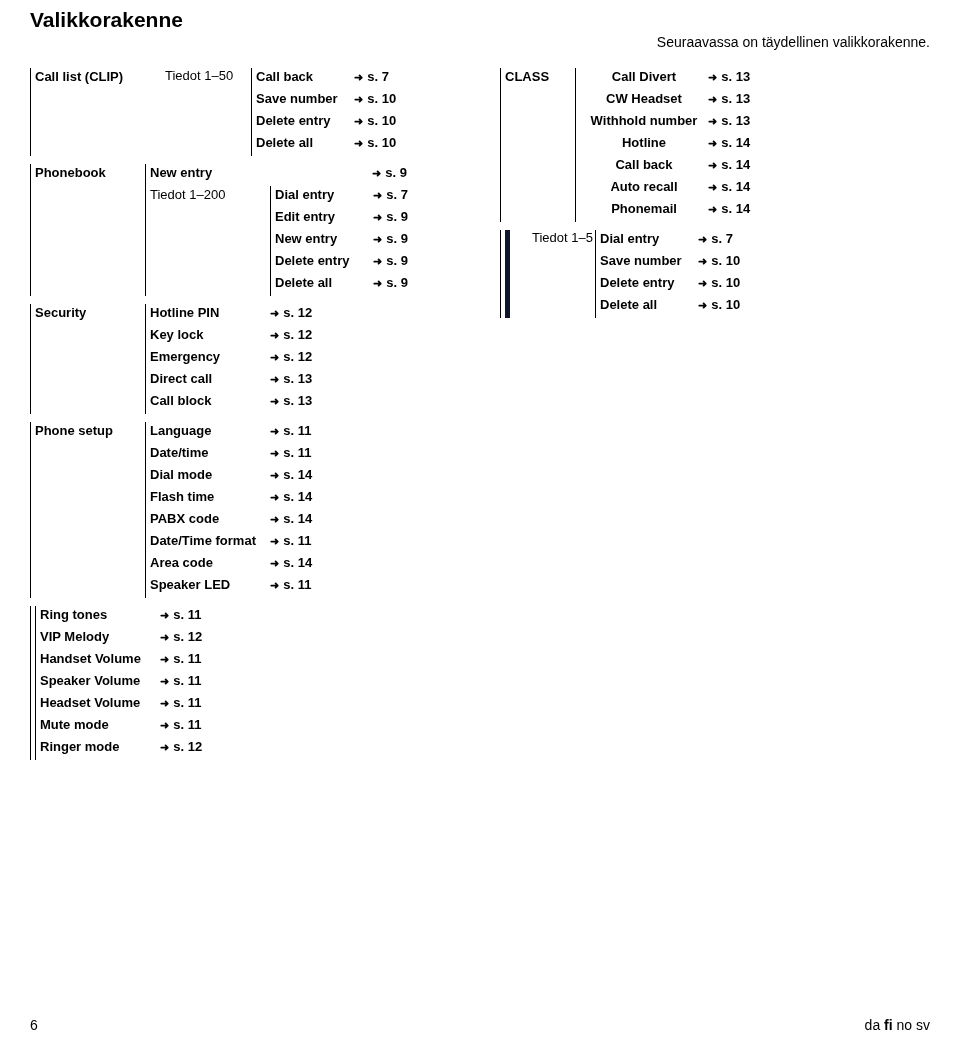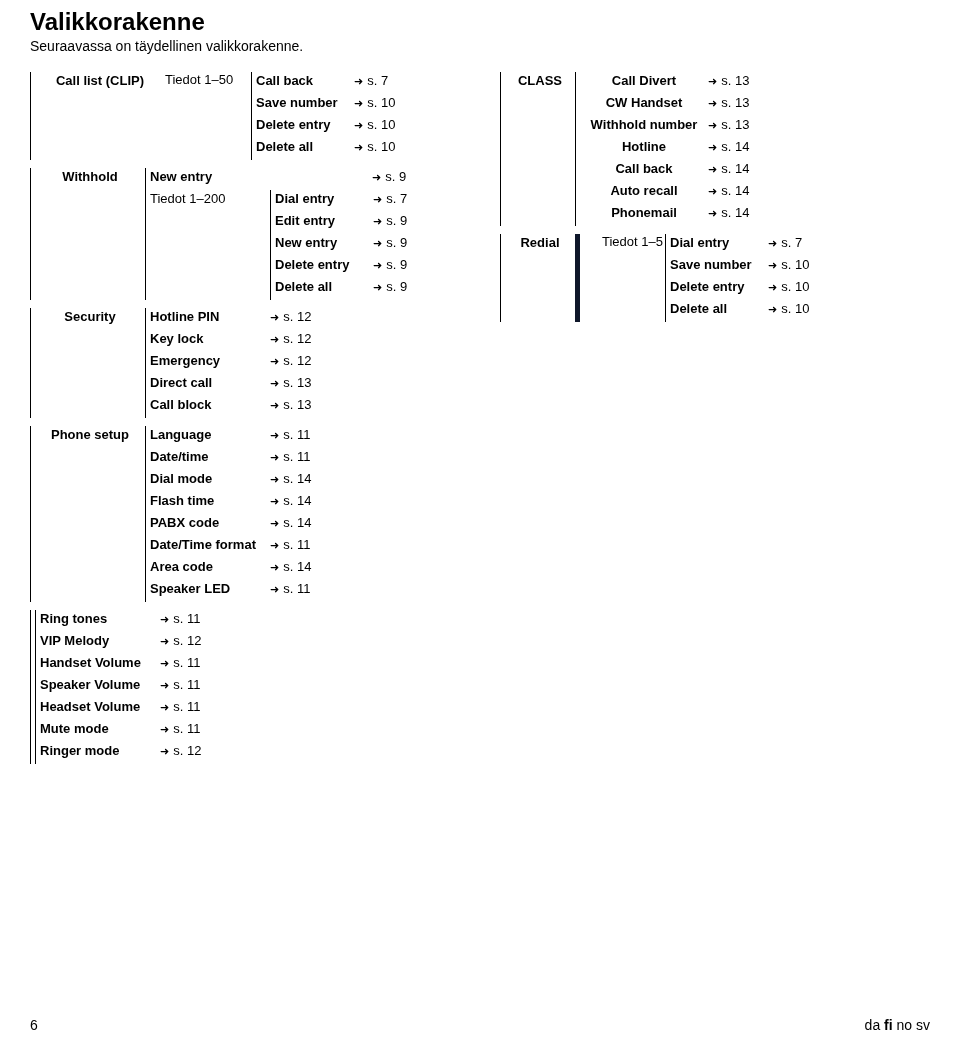--- a/index.html
+++ b/index.html
@@ -13,48 +13,48 @@
     width: 960px;
     height: 1053px;
     position: relative;
   }
   .page {
     padding: 8px 30px 0 30px;
     height: 100%;
     position: relative;
   }
   .title {
-    font-size: 24px;
+    font-size: 21px;
     font-weight: bold;
     margin: 0 0 2px 0;
   }
   .subtitle {
     font-size: 14px;
     margin: 0 0 18px 0;
+    text-align: right;
   }
   .columns {
     display: flex;
     gap: 40px;
   }
   .col { }
   .left-col { width: 430px; }
   .right-col { width: 430px; }
   .group {
     display: flex;
     margin-bottom: 8px;
   }
   .lvl1 {
     border-left: 1px solid #000;
     padding-left: 4px;
   }
   .lvl1-label {
     font-weight: bold;
     width: 110px;
     padding-top: 1px;
-    text-align: center;
   }
   .lvl1-label-wide {
     width: 130px;
   }
   .lvl2-col {
     border-left: 1px solid #000;
     padding-left: 4px;
   }
   .lvl2-row {
     display: flex;
@@ -77,21 +77,21 @@
     display: flex;
     align-items: flex-start;
     min-height: 22px;
   }
   .lvl3-label {
     width: 98px;
     font-weight: bold;
     padding-top: 1px;
   }
   .ref {
-    font-weight: normal;
+    font-weight: bold;
     white-space: nowrap;
     padding-top: 1px;
   }
   .arrow {
     font-size: 11px;
     display: inline-block;
     margin-right: 4px;
   }
   .footer {
     position: absolute;
@@ -140,21 +140,21 @@
               </div>
           <div class="lvl3-row">
                 <div class="lvl3-label">Delete all</div>
                 <div class="ref"><span class="arrow">➜</span><span>s. 10</span></div>
               </div>
         </div>
       </div>
     </div>
 
     <div class="group lvl1">
-      <div class="lvl1-label">Withhold</div>
+      <div class="lvl1-label">Phonebook</div>
       <div class="lvl2-col">
         <div class="lvl2-row">
           <div class="lvl2-label">New entry</div>
           <div style="width:102px;"></div>
           <div class="ref"><span class="arrow">➜</span><span>s. 9</span></div>
         </div>
         <div class="lvl2-row">
           <div class="lvl2-label lvl2-label-nb">Tiedot 1–200</div>
           <div class="lvl3-col">
             <div class="lvl3-row">
@@ -284,21 +284,21 @@
   <div class="col right-col">
 
     <div class="group lvl1">
       <div class="lvl1-label">CLASS</div>
       <div class="lvl2-col">
         <div class="lvl2-row">
               <div class="lvl2-label">Call Divert</div>
               <div class="ref"><span class="arrow">➜</span><span>s. 13</span></div>
             </div>
         <div class="lvl2-row">
-              <div class="lvl2-label">CW Handset</div>
+              <div class="lvl2-label">CW Headset</div>
               <div class="ref"><span class="arrow">➜</span><span>s. 13</span></div>
             </div>
         <div class="lvl2-row">
               <div class="lvl2-label">Withhold number</div>
               <div class="ref"><span class="arrow">➜</span><span>s. 13</span></div>
             </div>
         <div class="lvl2-row">
               <div class="lvl2-label">Hotline</div>
               <div class="ref"><span class="arrow">➜</span><span>s. 14</span></div>
             </div>
@@ -311,21 +311,20 @@
               <div class="ref"><span class="arrow">➜</span><span>s. 14</span></div>
             </div>
         <div class="lvl2-row">
               <div class="lvl2-label">Phonemail</div>
               <div class="ref"><span class="arrow">➜</span><span>s. 14</span></div>
             </div>
       </div>
     </div>
 
     <div class="group lvl1">
-      <div class="lvl1-label">Redial</div>
       <div style="display:flex;">
         <div style="width:90px; font-weight:normal; border-left:5px solid #0f172a; padding-left:22px;">Tiedot 1–5</div>
         <div class="lvl3-col">
           <div class="lvl3-row">
                 <div class="lvl3-label">Dial entry</div>
                 <div class="ref"><span class="arrow">➜</span><span>s. 7</span></div>
               </div>
           <div class="lvl3-row">
                 <div class="lvl3-label">Save number</div>
                 <div class="ref"><span class="arrow">➜</span><span>s. 10</span></div>

